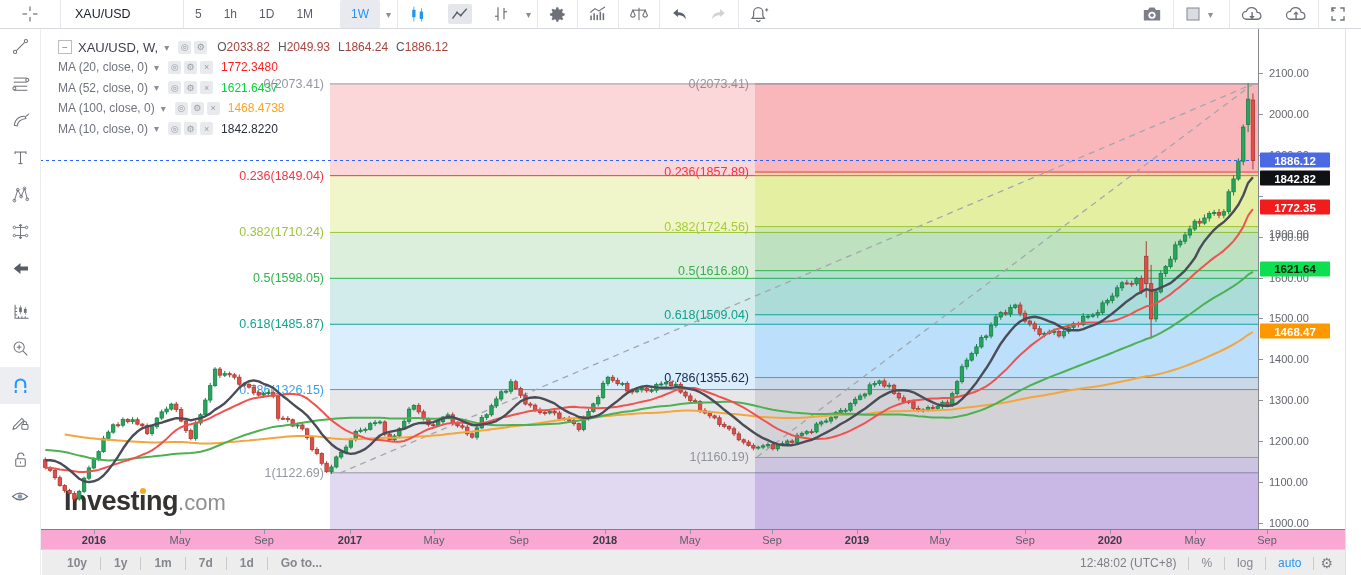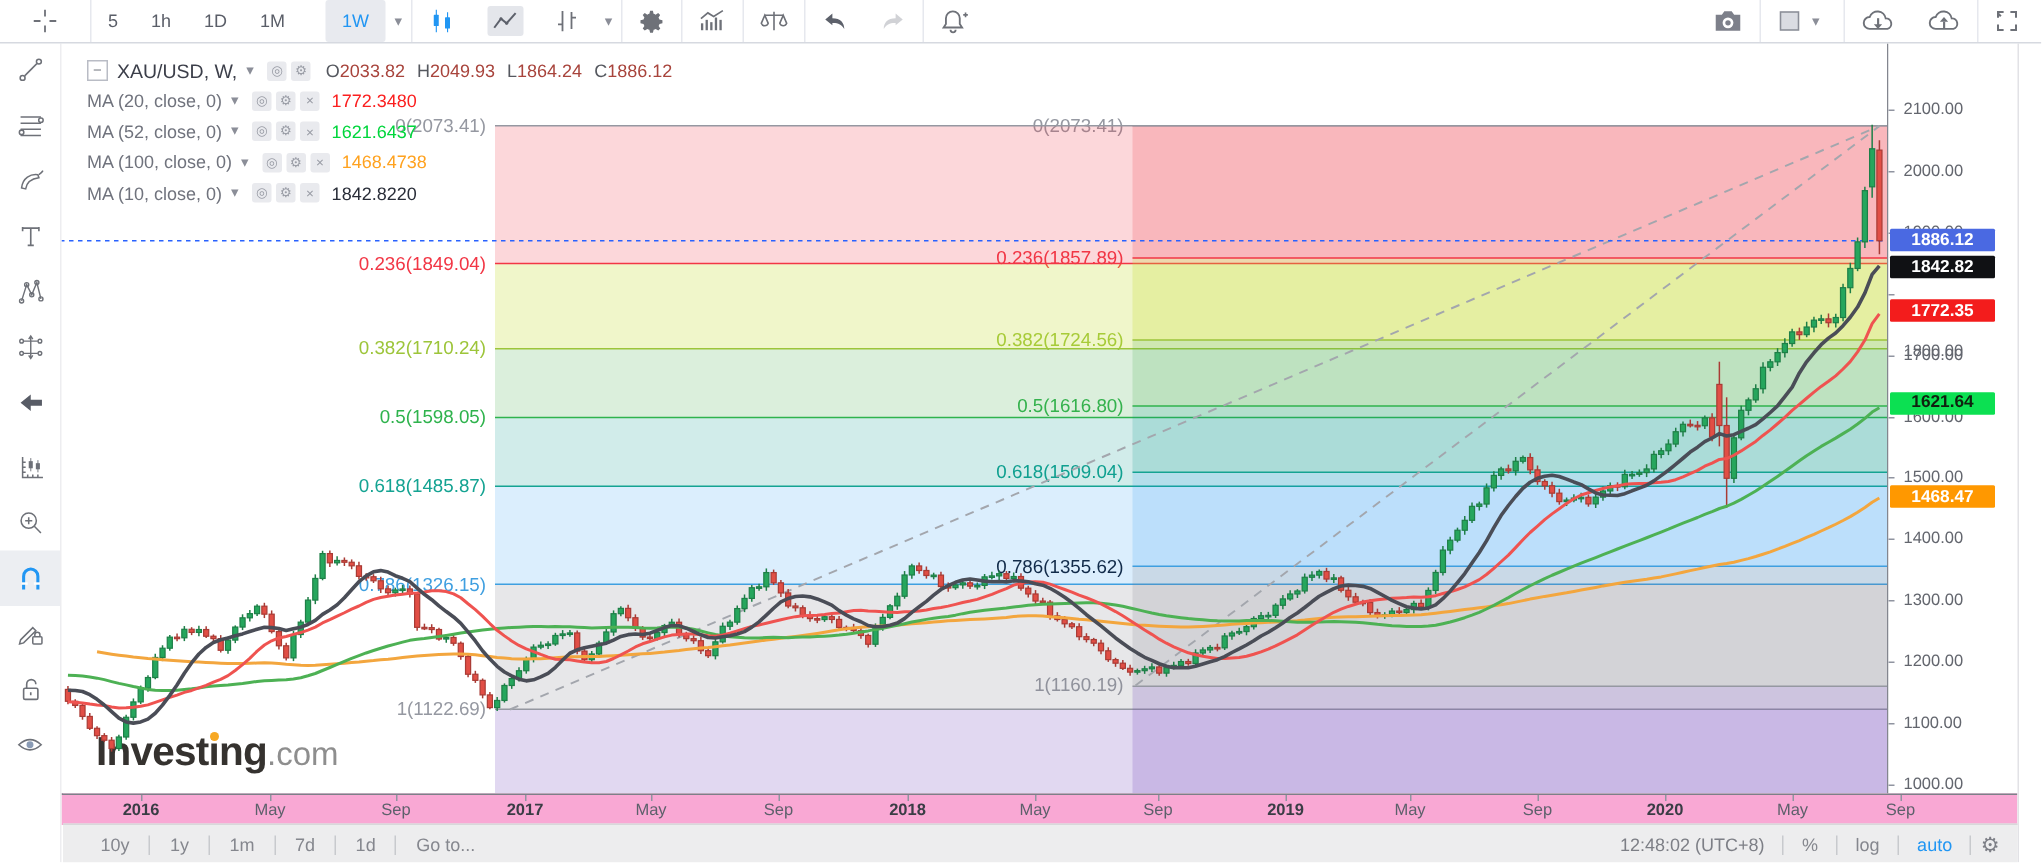--- a/index.html
+++ b/index.html
@@ -50,21 +50,21 @@
   .ytick{position:absolute;left:10px;transform:translateY(-50%);font-size:11px;color:#63666e;white-space:nowrap;}
   .ytick-dash{position:absolute;left:0;width:4px;height:1px;background:#9094a0;}
   .price-badge{position:absolute;left:1px;width:70px;transform:translateY(-50%);font-size:11.5px;font-weight:bold;text-align:center;padding:1.5px 0;border-radius:1px;z-index:6;}
   
   #time-axis{position:absolute;left:40px;top:529px;width:1305px;height:20px;background:#f9a8d4;border-top:1px solid #7d8089;z-index:5;cursor:ew-resize;}
   .xtick{position:absolute;top:4px;transform:translateX(-50%);font-size:11px;color:#5d606b;}
   .xtick.year{color:#3a3d45;font-weight:bold;}
   .xtick-dash{position:absolute;top:0;width:1px;height:4px;background:#9094a0;}
   
   #bottombar{position:absolute;left:42px;top:549px;width:1303px;height:26px;background:#ededee;border-top:1px solid #d8d8da;display:flex;align-items:center;font-size:12px;color:#85878e;z-index:10;}
-  .range-btn{padding:0 13px;cursor:pointer;}
+  .range-btn{padding:0 13px;cursor:pointer;font-weight:bold;}
   .bsep{width:1px;height:13px;background:#c8cacd;}
   #bottom-right{margin-left:auto;display:flex;align-items:center;}
   #clock{color:#7d7f86;padding:0 12px;cursor:pointer;}
   .scale-btn{padding:0 12px;cursor:pointer;}
   .scale-btn.blue{color:#2196f3;}
   #bottom-gear{font-size:14px;color:#7d7f86;padding:0 12px 0 6px;cursor:pointer;}
   #right-gutter{position:absolute;left:1345px;top:28px;width:16px;height:547px;background:#fff;border-left:1px solid #e2e2e6;z-index:6;}
 </style>
 </head>
 <body>
@@ -75,20 +75,23 @@
     <div id="crosshair-cell" class="tcell tbtn">
       <svg width="18" height="18" viewBox="0 0 24 24">
           <g stroke="#6e7178" stroke-width="1.6" fill="none">
             <line x1="12" y1="2" x2="12" y2="8"></line>
             <line x1="12" y1="16" x2="12" y2="22"></line>
             <line x1="2" y1="12" x2="8" y2="12"></line>
             <line x1="16" y1="12" x2="22" y2="12"></line>
           </g>
         </svg>
     </div>
+    <div id="symbol-cell" class="tcell">
+        <span>XAU/USD</span>
+      </div>
     <div id="intervals" style="display:flex;align-items:center;">
         <div class="interval">5</div>
         <div class="interval">1h</div>
         <div class="interval">1D</div>
         <div class="interval">1M</div>
         <div class="interval active">1W</div>
       </div>
     <div class="tcell caret">▾</div>
     <div class="tsep"></div>
     <div class="tcell tbtn">

